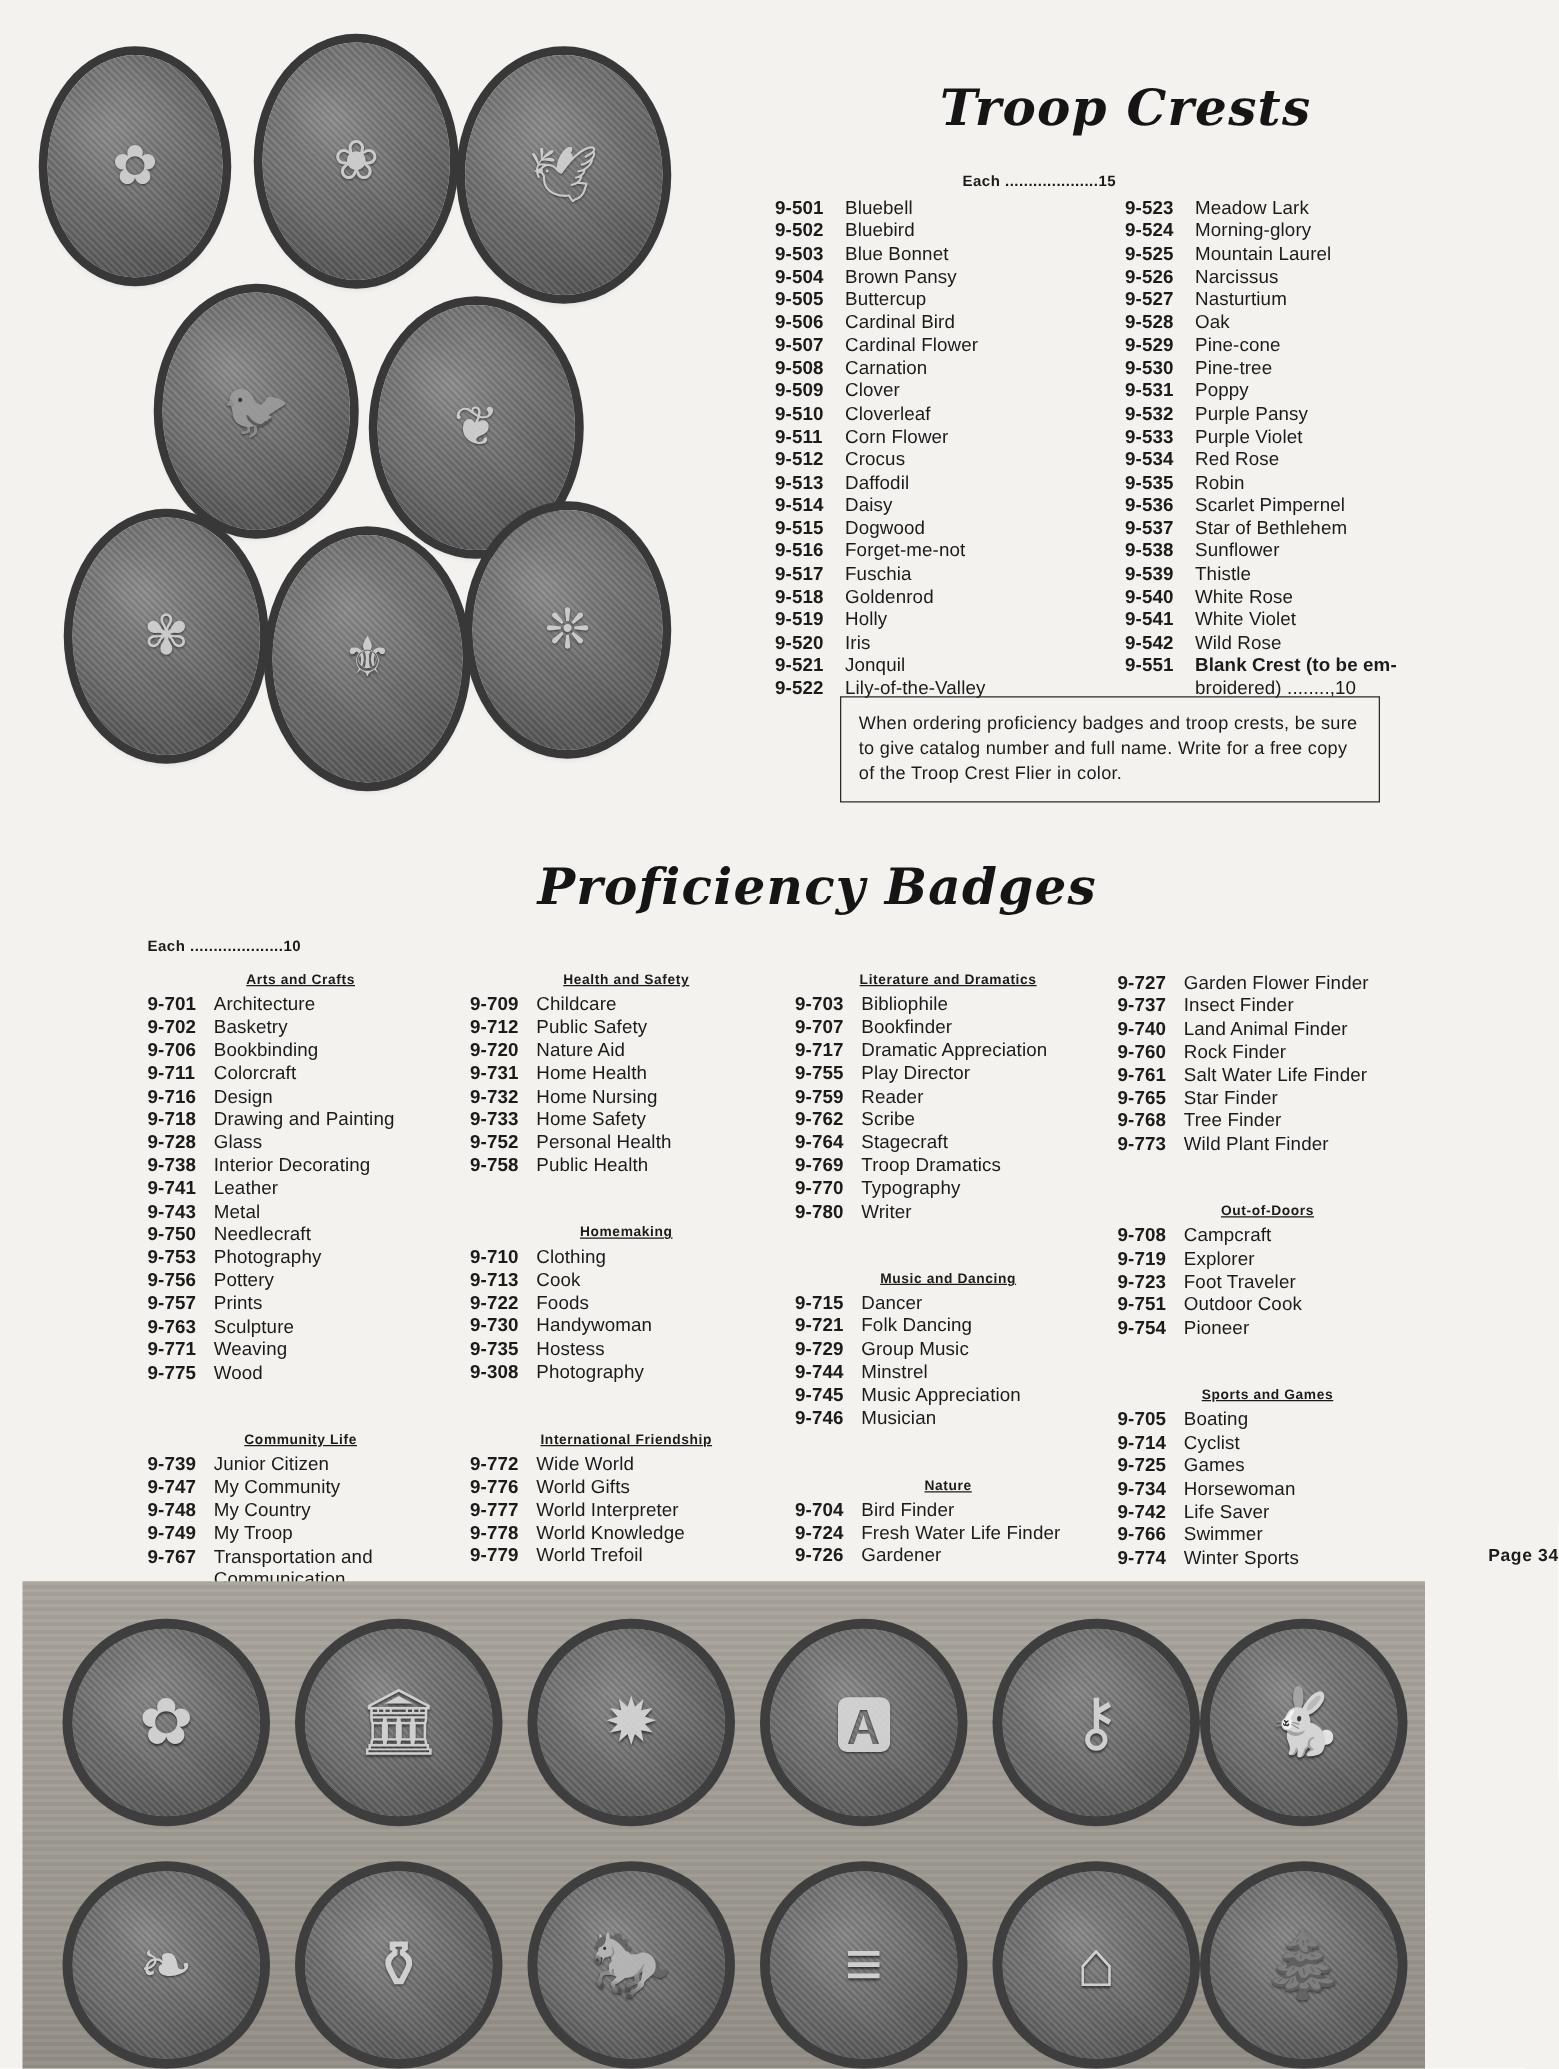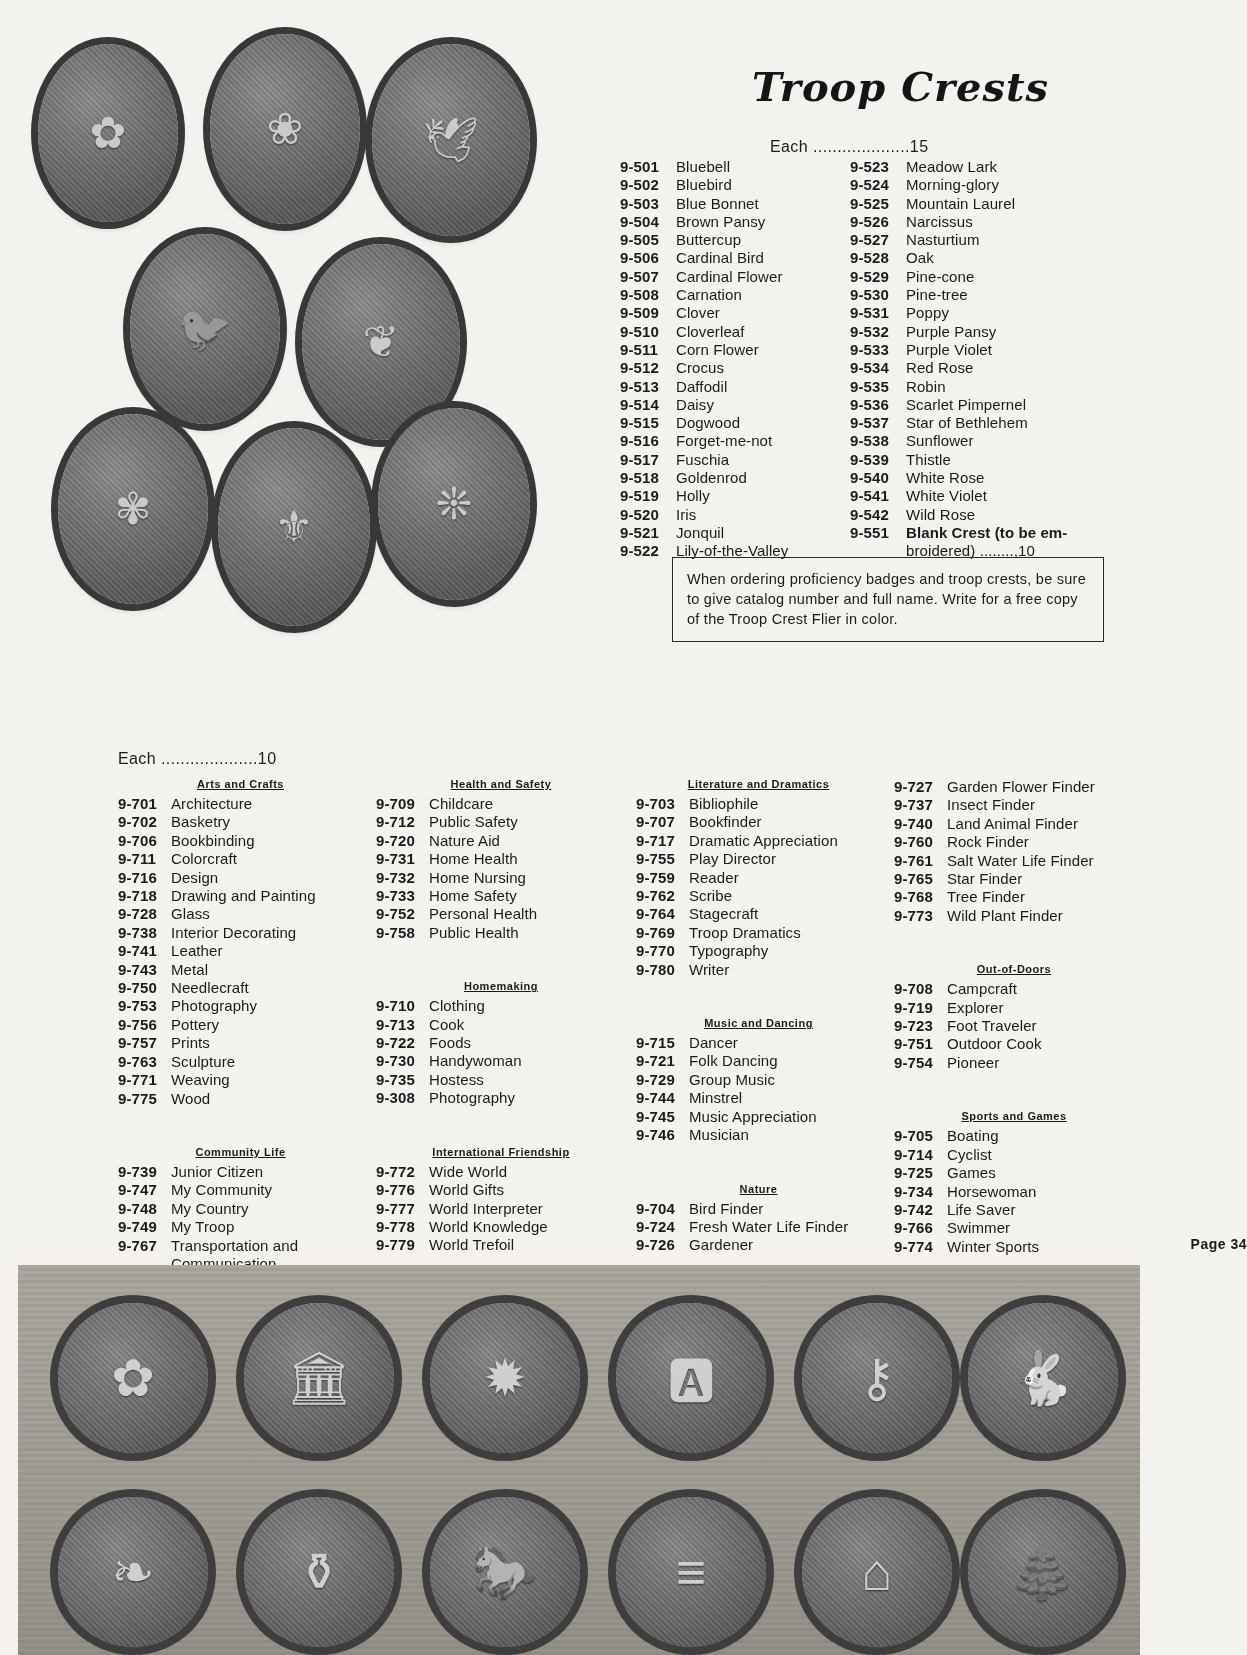--- a/index.html
+++ b/index.html
@@ -100,34 +100,36 @@
   #proficiency-title {
     position: absolute;
     left: 430px;
     top: 675px;
     font-size: 40px;
     color: #151515;
   }
 
   .each-line {
     position: absolute;
-    font-size: 16px;
+    font-size: 12px;
     letter-spacing: 0.4px;
     color: #1b1b1b;
+    font-weight: bold;
   }
   #crest-each { left: 770px; top: 138px; }
   #badge-each { left: 118px; top: 750px; }
 
   
   .crest-cols {
     position: absolute;
     left: 620px;
     top: 158px;
     width: 520px;
     display: flex;
+    gap: 50px;
   }
   .crest-col { width: 230px; }
   .crest-row {
     display: flex;
     font-size: 15px;
     line-height: 18.3px;
     letter-spacing: 0.1px;
     white-space: nowrap;
   }
   .crest-row .num {
@@ -418,20 +420,21 @@
           <span class="nm">Blank Crest (to be em-</span>
         </div>
         <div class="crest-row">
           <span class="cont">broidered)  ........,10</span>
         </div>
       </div>
   </div>
 
   <div id="order-note">When ordering proficiency badges and troop crests, be sure to give catalog number and full name. Write for a free copy of the Troop Crest Flier in color.</div>
 
+  <div class="script-title" id="proficiency-title">Proficiency Badges</div>
 
   <div class="each-line" id="badge-each">
     <span>Each</span>
     <span>....................</span><span>10</span>
   </div>
 
   <div class="badge-area">
     <div class="bcol" id="bcol-1">
         <div class="group-head">Arts and Crafts</div>
         <div class="brow">

